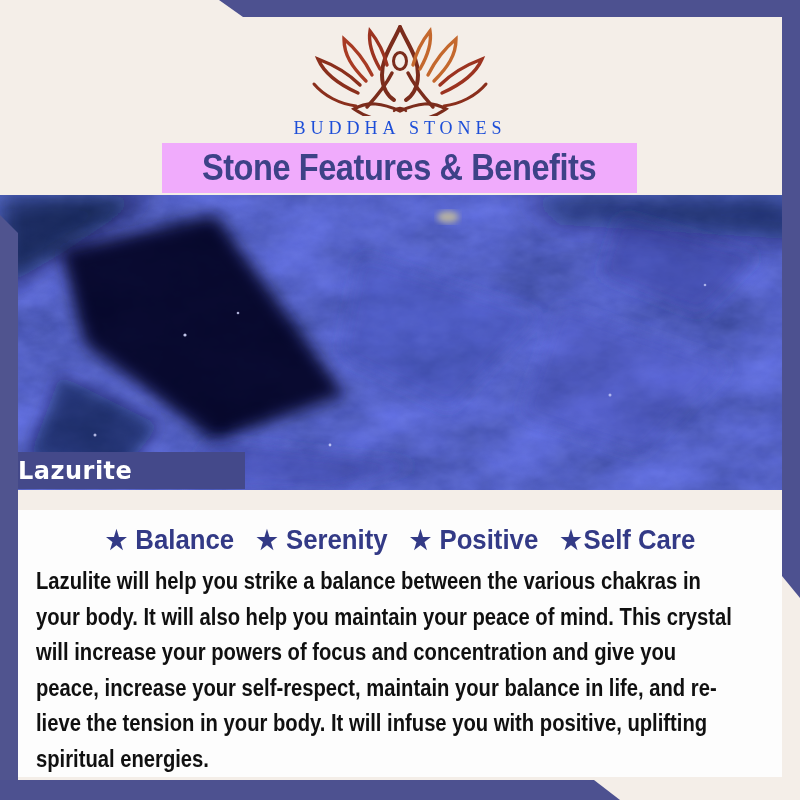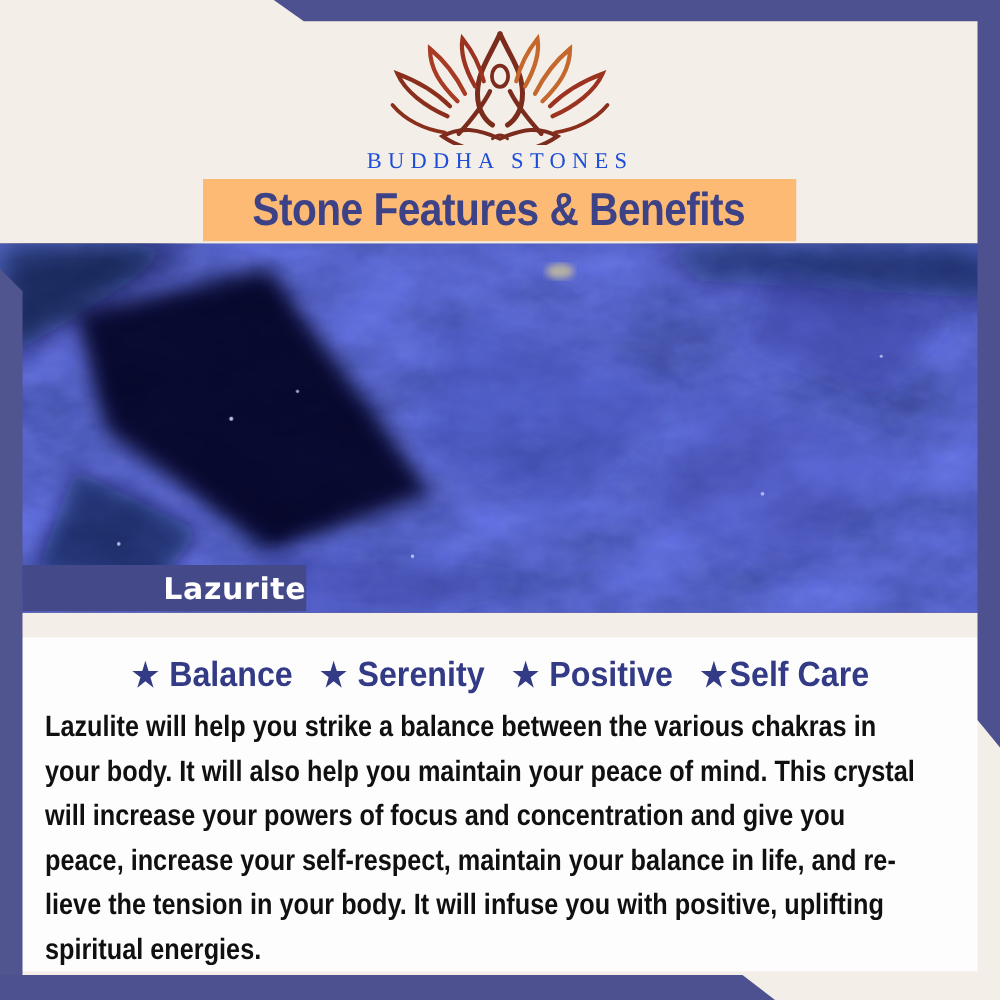--- a/index.html
+++ b/index.html
@@ -13,34 +13,34 @@
   
   .logo{position:absolute;left:310px;top:24px;width:180px;height:92px;z-index:3;}
   .brand{
     position:absolute;left:0;top:118px;width:800px;text-align:center;z-index:3;
     font-family:"Liberation Serif", serif;font-size:18px;letter-spacing:5px;
     color:#1d4ed8;
   }
   
   .title-banner{
     position:absolute;left:162px;top:143px;width:475px;height:50px;
-    background:#fdba74;z-index:4;display:flex;align-items:center;justify-content:center;
+    background:#f0abfc;z-index:4;display:flex;align-items:center;justify-content:center;
   }
   .title-banner .title-text{
     font-size:37px;font-weight:bold;color:#3d4287;white-space:nowrap;
     display:inline-block;transform:scaleX(0.88);transform-origin:50% 50%;
     letter-spacing:-0.5px;
   }
   
   .stone-wrap{position:absolute;left:0;top:195px;width:800px;height:295px;z-index:1;background:#1b2070;}
   .stone-wrap svg{display:block;width:800px;height:295px;}
   
   .stone-badge{
     position:absolute;left:18px;top:452px;width:227px;height:37px;z-index:7;
-    background:#44498a;display:flex;align-items:center;justify-content:flex-end;
+    background:#44498a;display:flex;align-items:center;justify-content:flex-start;
   }
   .stone-badge span{
     color:#ffffff;font-family:"DejaVu Sans", sans-serif;font-weight:bold;
     font-size:24px;letter-spacing:0.5px;
   }
   
   .panel{
     position:absolute;left:18px;top:510px;width:764px;height:267px;z-index:5;
     background:#fdfdfd;
   }

